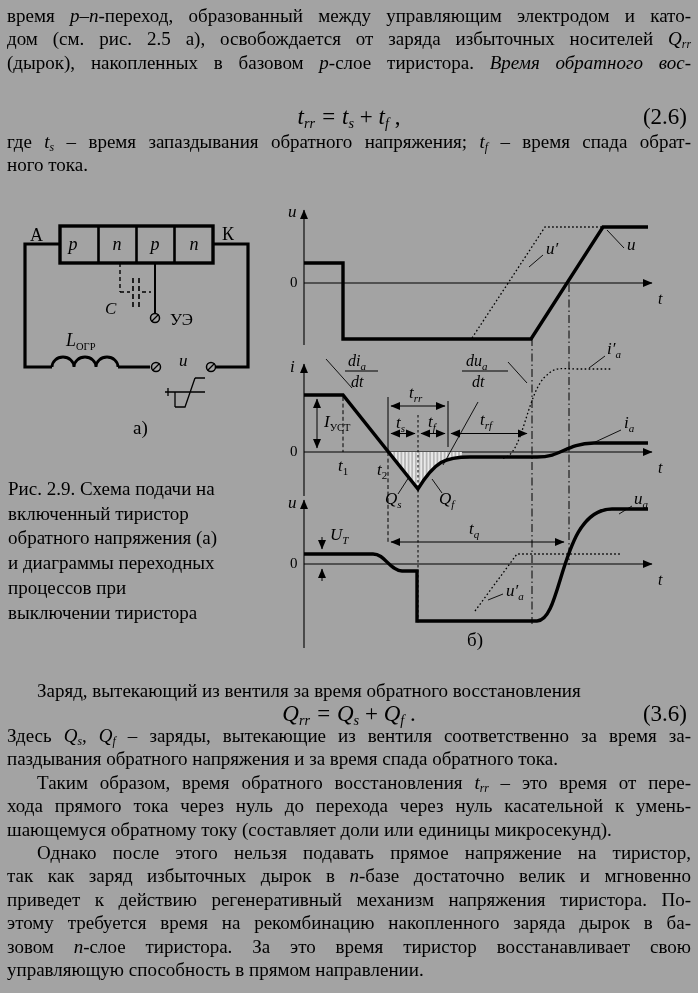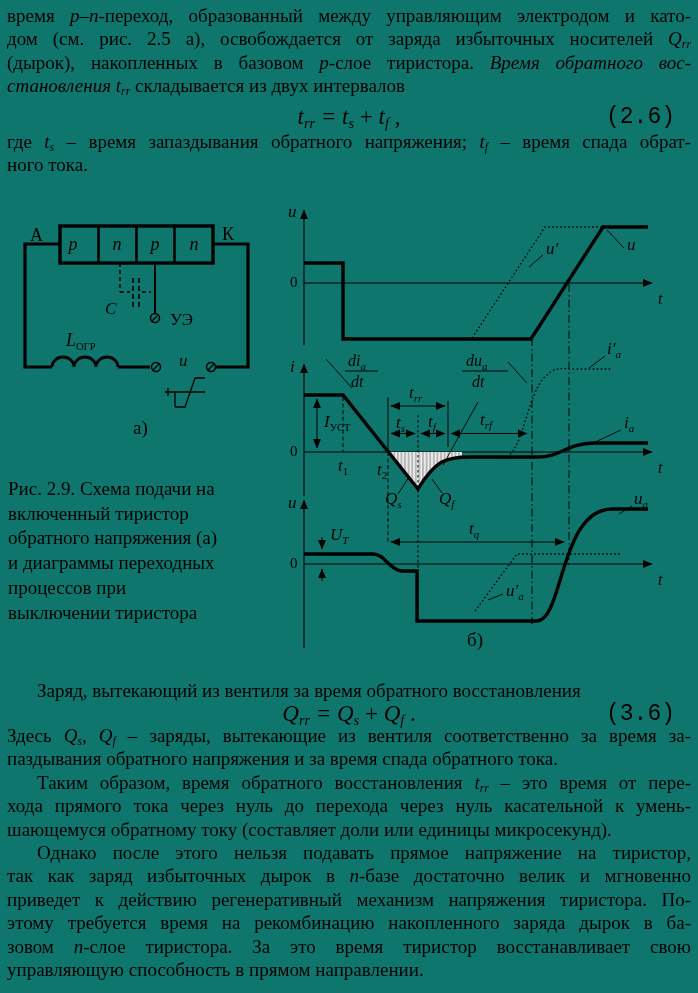--- a/index.html
+++ b/index.html
@@ -1,24 +1,24 @@
 <!DOCTYPE html>
 <html><head>
 <meta charset="utf-8">
 <style>
   html,body{margin:0;padding:0;background:#fff;}
-  .page{position:relative;width:698px;height:993px;background:#0f766e;color:#000;
+  .page{position:relative;width:698px;height:993px;background:#a3a3a3;color:#000;
         font-family:"Liberation Serif","DejaVu Serif",serif;font-size:19px;overflow:hidden;}
   .tb{position:absolute;left:7px;width:684px;}
   .ln{line-height:23.4px;text-align:justify;text-align-last:justify;white-space:normal;}
   .ln.last{text-align-last:left;}
   .ln.ind{text-indent:30px;}
   .eq{position:absolute;left:7px;width:684px;height:28px;line-height:28px;text-align:center;font-size:23px;}
   .eq .expr i{font-style:italic;}
-  .eqnum{position:absolute;right:16px;top:0;font-style:normal;font-family:Liberation Mono, monospace;}
+  .eqnum{position:absolute;right:4px;top:0;font-style:normal;}
   .sb{font-size:0.62em;vertical-align:-0.28em;font-style:italic;line-height:0;}
   i{font-style:italic;}
   .figure{position:absolute;left:0;top:196px;width:698px;height:462px;}
   .caption{position:absolute;left:8px;top:281px;width:270px;text-align:left;line-height:24.7px;}
   svg text{font-family:"Liberation Serif","DejaVu Serif",serif;fill:#000;}
   .v{font-style:italic;font-size:17px;}
   .v16{font-style:italic;font-size:16px;}
   .v18{font-style:italic;font-size:18px;}
   .up{font-style:normal;font-size:17px;}
   .ax{font-style:normal;font-size:15px;}
@@ -28,21 +28,20 @@
 </style>
 </head>
 <body>
 
 <div class="page">
 
   <div class="tb" style="top:4px">
     <div class="ln">время <i>p</i>–<i>n</i>-переход, образованный между управляющим электродом и като-</div>
     <div class="ln">дом (см. рис. 2.5 а), освобождается от заряда избыточных носителей <i>Q</i><span class="sb">rr</span></div>
     <div class="ln">(дырок), накопленных в базовом <i>p</i>-слое тиристора. <i>Время обратного вос-</i></div>
-    <div class="ln last"><i>становления t</i><span class="sb">rr</span> складывается из двух интервалов</div>
   </div>
 
   <div class="eq" style="top:103px">
     <span class="expr"><i>t</i><span class="sb">rr</span> <i>= t</i><span class="sb">s</span> + <i>t</i><span class="sb">f</span> ,</span>
     <span class="eqnum">(2.6)</span>
   </div>
 
   <div class="tb" style="top:130px">
     <div class="ln">где <i>t</i><span class="sb">s</span> – время запаздывания обратного напряжения; <i>t</i><span class="sb">f</span> – время спада обрат-</div>
     <div class="ln last">ного тока.</div>

